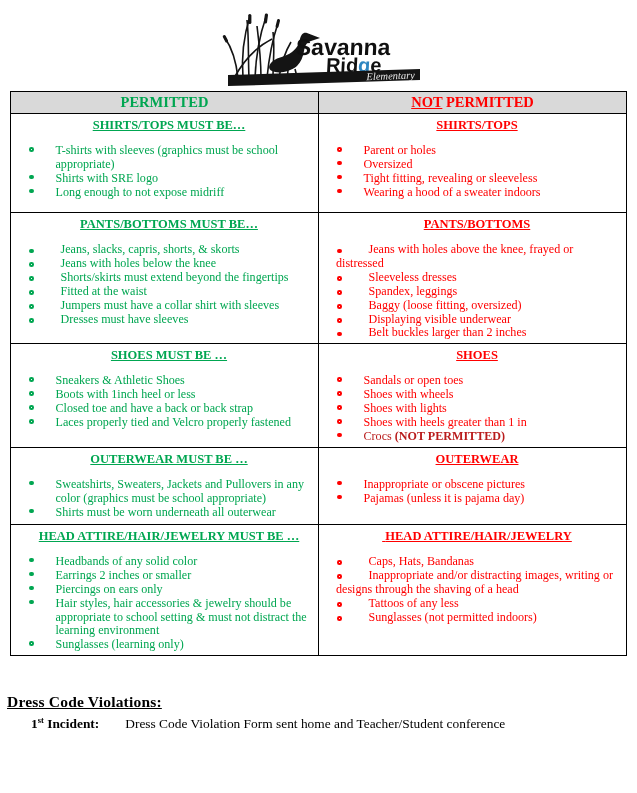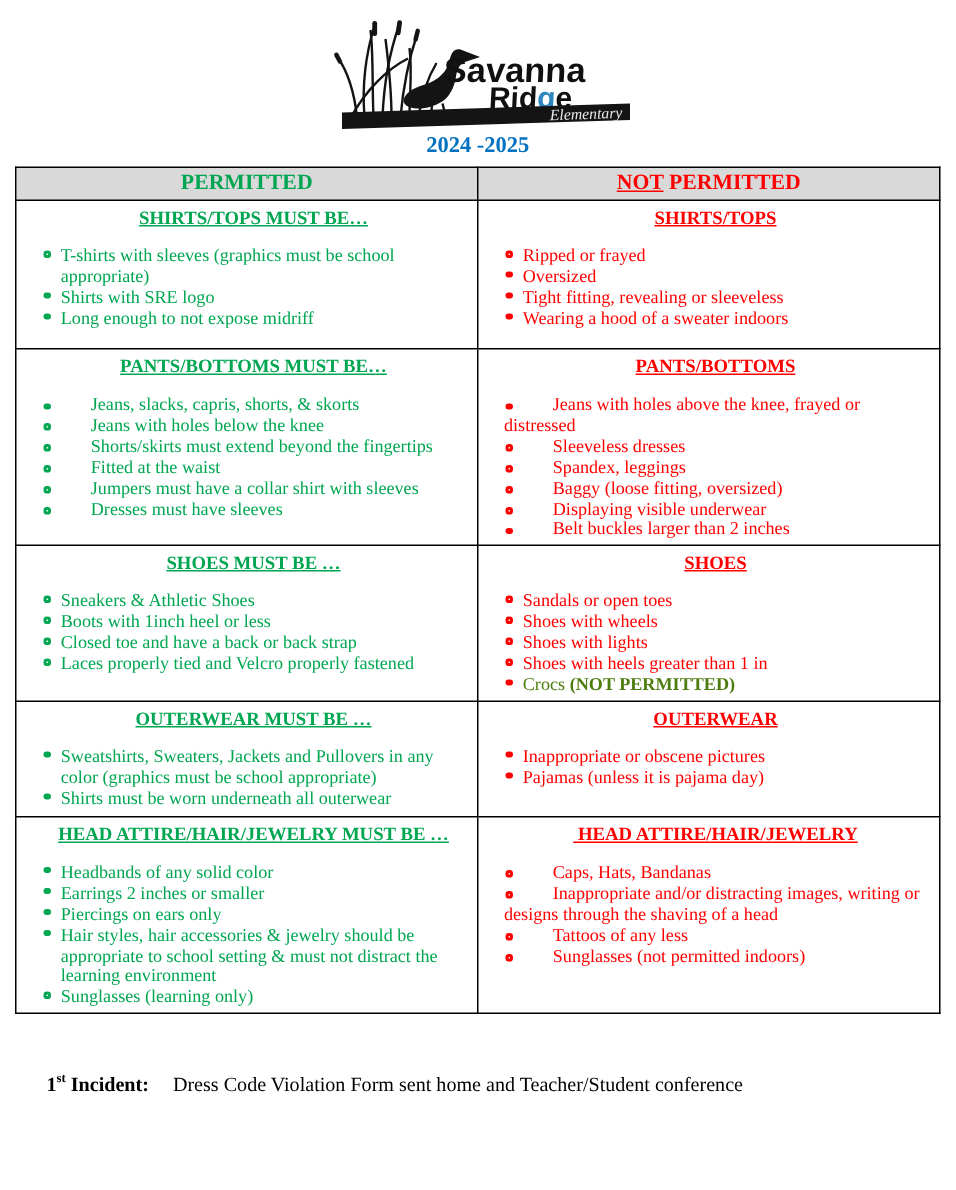--- a/index.html
+++ b/index.html
@@ -44,41 +44,41 @@
   tbody tr:nth-child(1) td{height:99px;}
   tbody tr:nth-child(2) td{height:109px;}
   tbody tr:nth-child(3) td{height:93px;}
   tbody tr:nth-child(4) td{height:77px;}
   tbody tr:nth-child(5) td{height:117px;}
 
   .sec-heading{
     text-align:center;font-weight:bold;text-decoration:underline;
     font-size:12.5px;margin:1px 0 11px 0;white-space:pre-wrap;
   }
-  .item{font-size:12.1px;line-height:13.9px;}
+  .item{font-size:12.1px;line-height:13.9px;gap:15px;}
   .flex-item{display:flex;}
   .flex-item .ring{flex:0 0 auto;margin:3px 7px 0 1px;}
   .tab-item{display:block;}
   .tab-item .ring{display:inline-block;margin:0 27px 0 1px;}
   .ring{
     width:4.5px;height:4.5px;border:2.3px solid currentColor;
     border-radius:50%;display:inline-block;
   }
   .item-text{white-space:normal;}
-  .item-text.black{color:#4d7c0f;}
+  .item-text.black{color:#b91c1c;}
   .item-text b{font-weight:bold;}
 
   
   .violations{margin:37px 0 0 7px;}
   .v-heading{
     font-size:15.5px;font-weight:bold;text-decoration:underline;
     margin-bottom:3px;letter-spacing:.2px;
   }
   .v-item{margin-left:24px;font-size:13.4px;line-height:19px;}
-  .v-label{font-weight:bold;margin-right:16px;}
+  .v-label{font-weight:bold;margin-right:26px;}
   .v-label sup{font-size:8.5px;line-height:0;}
 
   
   .logo-svg{width:214px;height:78px;}
 </style>
 </head>
 <body>
 
 <div class="page">
 
@@ -113,21 +113,20 @@
           <text x="86" y="47" font-family="Liberation Sans, sans-serif" font-weight="bold" font-size="23" fill="#101010">Savanna</text>
           <text x="117" y="64" font-family="Liberation Sans, sans-serif" font-weight="bold" font-size="20" fill="#101010"><tspan>Rid</tspan><tspan fill="#2E86C1">g</tspan><tspan>e</tspan></text>
         </g>
 
         <g>
           <polygon fill="#141414" points="16,67 208,61 208,72 16,78"></polygon>
           <text x="203" y="70.5" text-anchor="end" font-family="Liberation Serif, serif" font-style="italic" font-size="10.5" fill="#e8e8e8" transform="rotate(-2 203 70.5)">Elementary</text>
         </g>
       </svg>
     </div>
-    <div class="doc-year">2024 -2025</div>
   </div>
 
   <table class="dc">
     <thead>
       <tr>
         <th class="col-permitted"><span>PERMITTED</span></th>
         <th class="col-not-permitted"><span class="u">NOT</span><span> PERMITTED</span></th>
       </tr>
     </thead>
     <tbody>
@@ -144,21 +143,21 @@
             </div>
             <div class="item flex-item">
               <span class="ring"></span>
               <span class="item-text">Long enough to not expose midriff</span>
             </div>
           </td>
           <td class="cell-not-permitted">
             <div class="sec-heading">SHIRTS/TOPS</div>
             <div class="item flex-item">
               <span class="ring"></span>
-              <span class="item-text">Ripped or frayed</span>
+              <span class="item-text">Parent or holes</span>
             </div>
             <div class="item flex-item">
               <span class="ring"></span>
               <span class="item-text">Oversized</span>
             </div>
             <div class="item flex-item">
               <span class="ring"></span>
               <span class="item-text">Tight fitting, revealing or sleeveless</span>
             </div>
             <div class="item flex-item">
@@ -284,18 +283,19 @@
             <div class="item tab-item"><span class="ring"></span><span class="item-text">Caps, Hats, Bandanas</span></div>
             <div class="item tab-item"><span class="ring"></span><span class="item-text">Inappropriate and/or distracting images, writing or designs through the shaving of a head</span></div>
             <div class="item tab-item"><span class="ring"></span><span class="item-text">Tattoos of any less</span></div>
             <div class="item tab-item"><span class="ring"></span><span class="item-text">Sunglasses (not permitted indoors)</span></div>
           </td>
         </tr>
       </tbody>
   </table>
 
   <div class="violations">
+    <div class="v-heading">Dress Code Violations:</div>
     <div>
         <div class="v-item"><b class="v-label">1<sup>st</sup> Incident:</b><span class="v-text">Dress Code Violation Form sent home and Teacher/Student conference</span></div>
       </div>
   </div>
 
 </div>
 
 </body></html>

